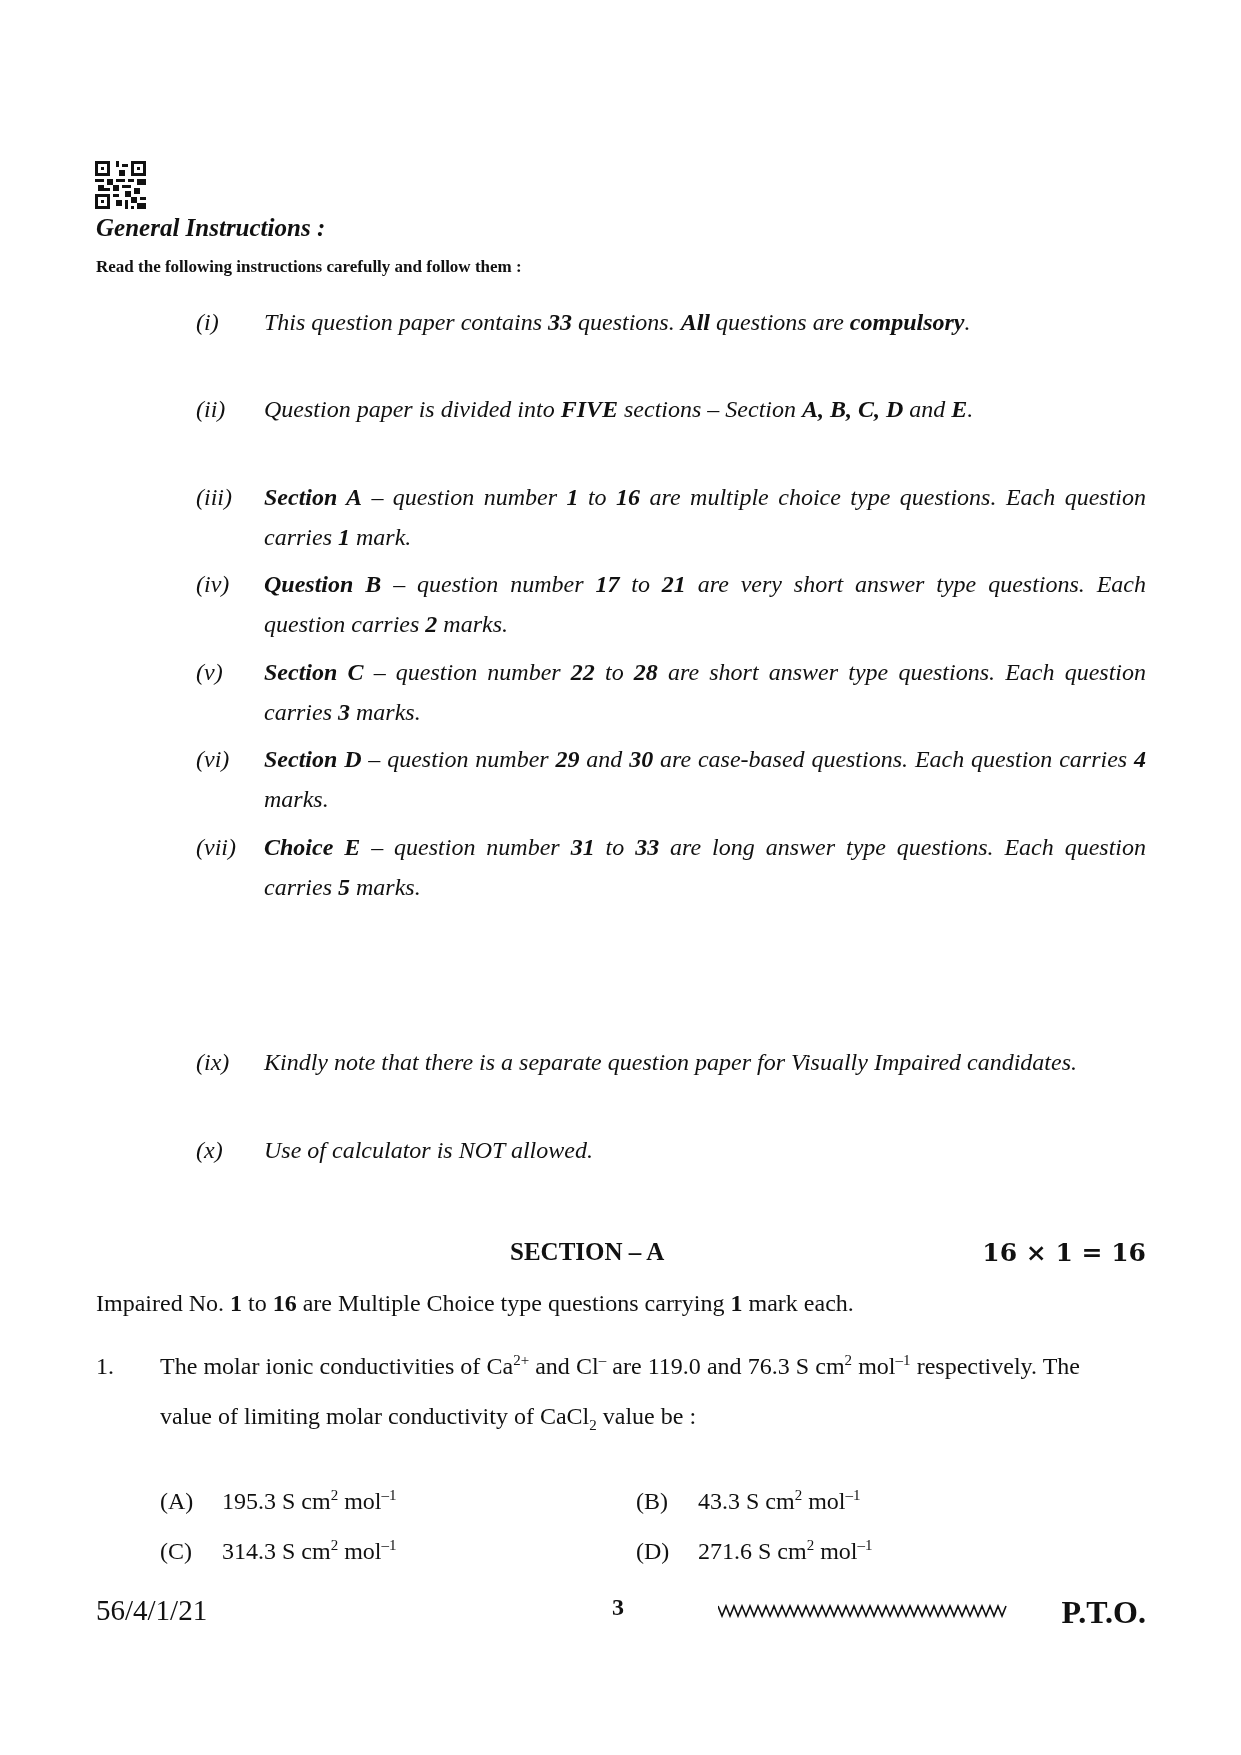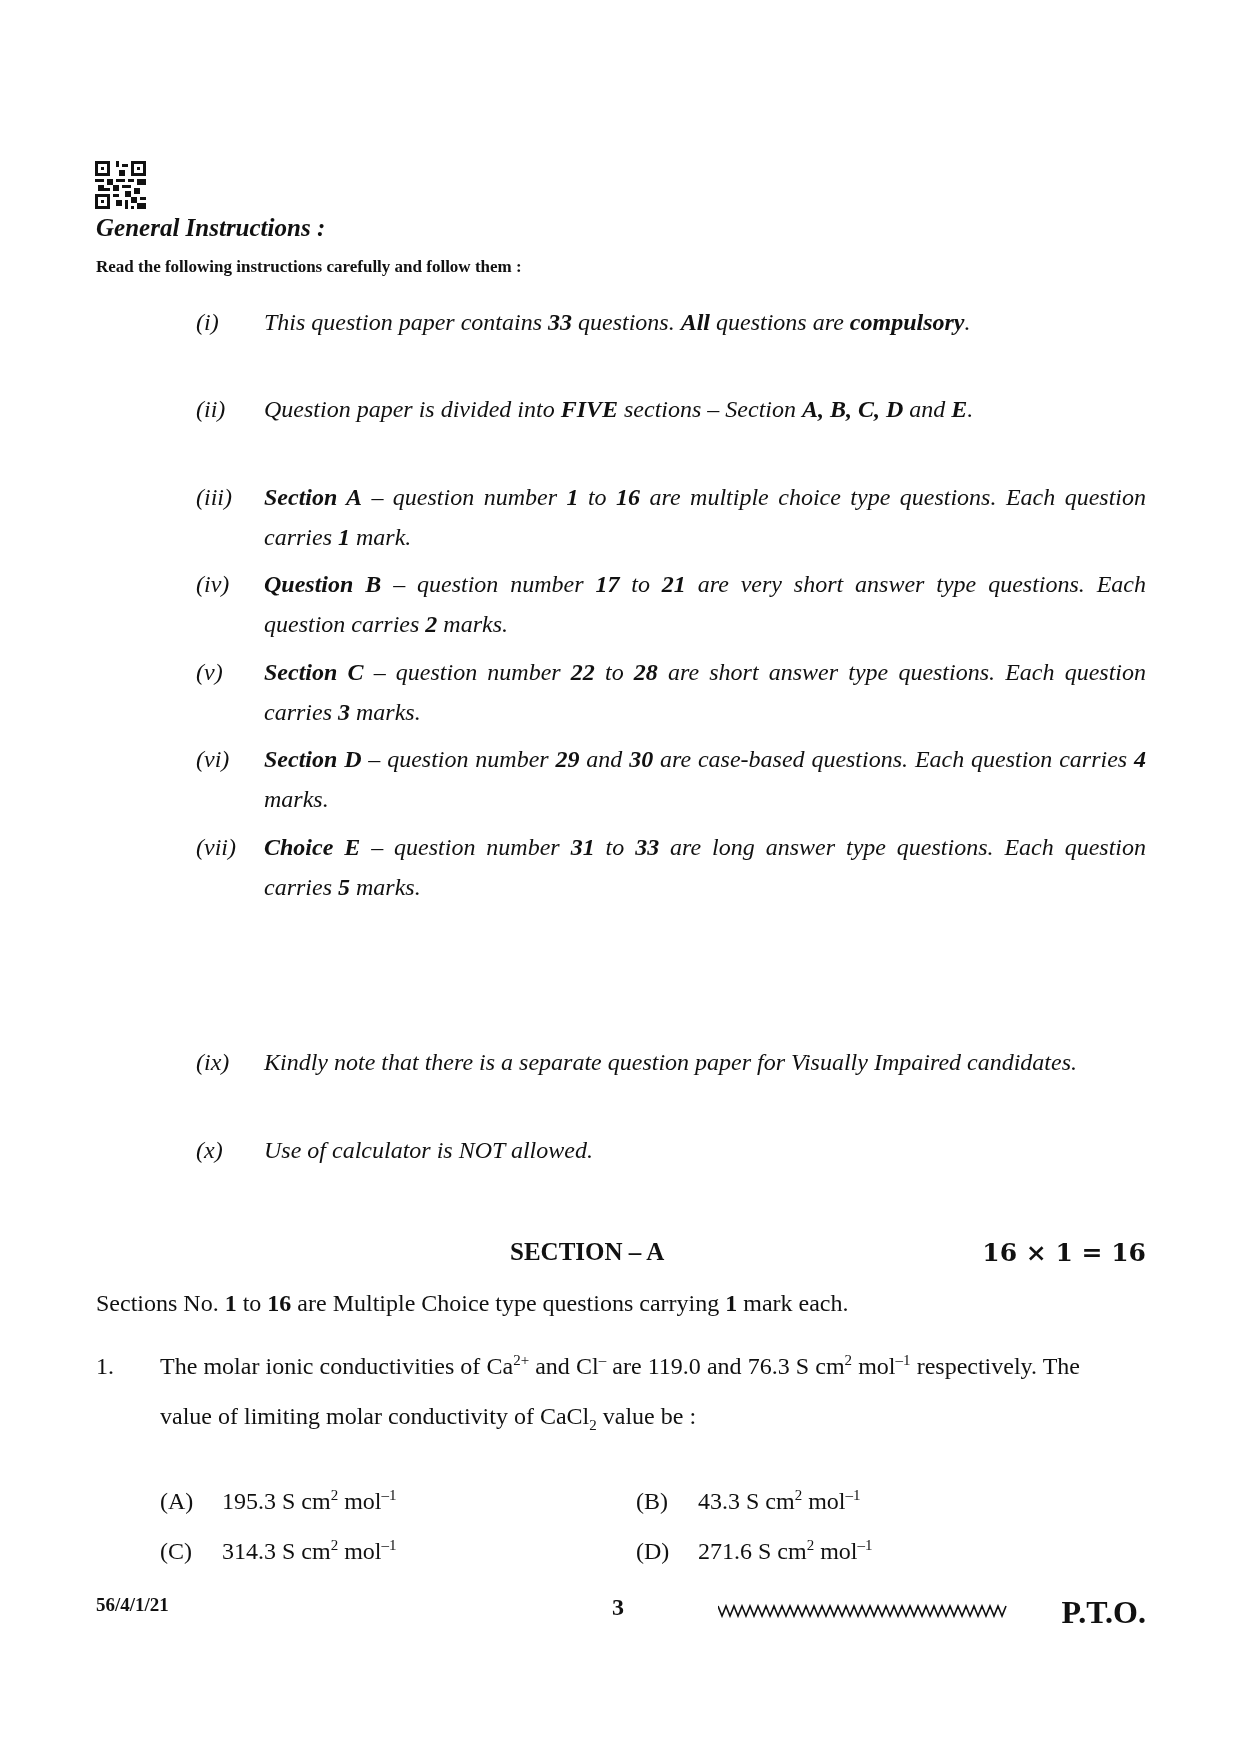--- a/index.html
+++ b/index.html
@@ -49,21 +49,21 @@
     }
     .q1 .qn { position: absolute; left: 0; top: 0; }
     .q1 .qt { display: block; margin-left: 64px; width: 920px; text-align: justify; }
     sup, sub { font-size: 15px; line-height: 0; }
     .opt {
       position: absolute; font-size: 24px; font-family: "Liberation Serif", serif;
     }
     .opt .lbl { display: inline-block; width: 62px; }
     .footer-code {
       position: absolute; top: 1578px; left: 96px;
-      font-weight: bold; font-size: 19px; font-family: "Liberation Serif", serif;
+      font-weight: normal; font-size: 29px; font-family: "Liberation Serif", serif;
     }
     .footer-page {
       position: absolute; top: 1578px; left: 612px;
       font-weight: bold; font-size: 24px; font-family: "Liberation Serif", serif;
     }
     .footer-wave { position: absolute; top: 1588px; left: 718px; width: 290px; height: 14px; }
     .footer-pto {
       position: absolute; top: 1578px; right: 95px;
       font-weight: bold; font-size: 32px; font-family: "Liberation Serif", serif;
     }
@@ -142,21 +142,21 @@
     <span class="txt"><span>Kindly note that there is a separate question paper for Visually Impaired candidates.</span></span>
   </div>
   <div class="instr" style="top:1114px;">
     <span class="num">(x)</span>
     <span class="txt"><span>Use of calculator is NOT allowed.</span></span>
   </div>
 
   <div class="sec-head">SECTION – A</div>
   <div class="sec-marks">16 × 1 = 16</div>
   <div class="q-intro">
-    <span>Sections No. </span><b>1</b><span> to </span><b>16</b><span> are Multiple Choice type questions carrying </span><b>1</b><span> mark each.</span>
+    <span>Impaired No. </span><b>1</b><span> to </span><b>16</b><span> are Multiple Choice type questions carrying </span><b>1</b><span> mark each.</span>
   </div>
 
   <div class="q1">
     <span class="qn">1.</span>
     <span class="qt"><span>The molar ionic conductivities of Ca</span><sup>2+</sup><span> and Cl</span><sup>–</sup><span> are 119.0 and 76.3 S cm</span><sup>2</sup><span> mol</span><sup>–1</sup><span> respectively. The value of limiting molar conductivity of CaCl</span><sub>2</sub><span> value be :</span></span>
   </div>
 
   <div class="opt" style="top:1472px; left:160px;">
     <span class="lbl">(A)</span><span>195.3 S cm</span><sup>2</sup><span> mol</span><sup>–1</sup>
   </div>

